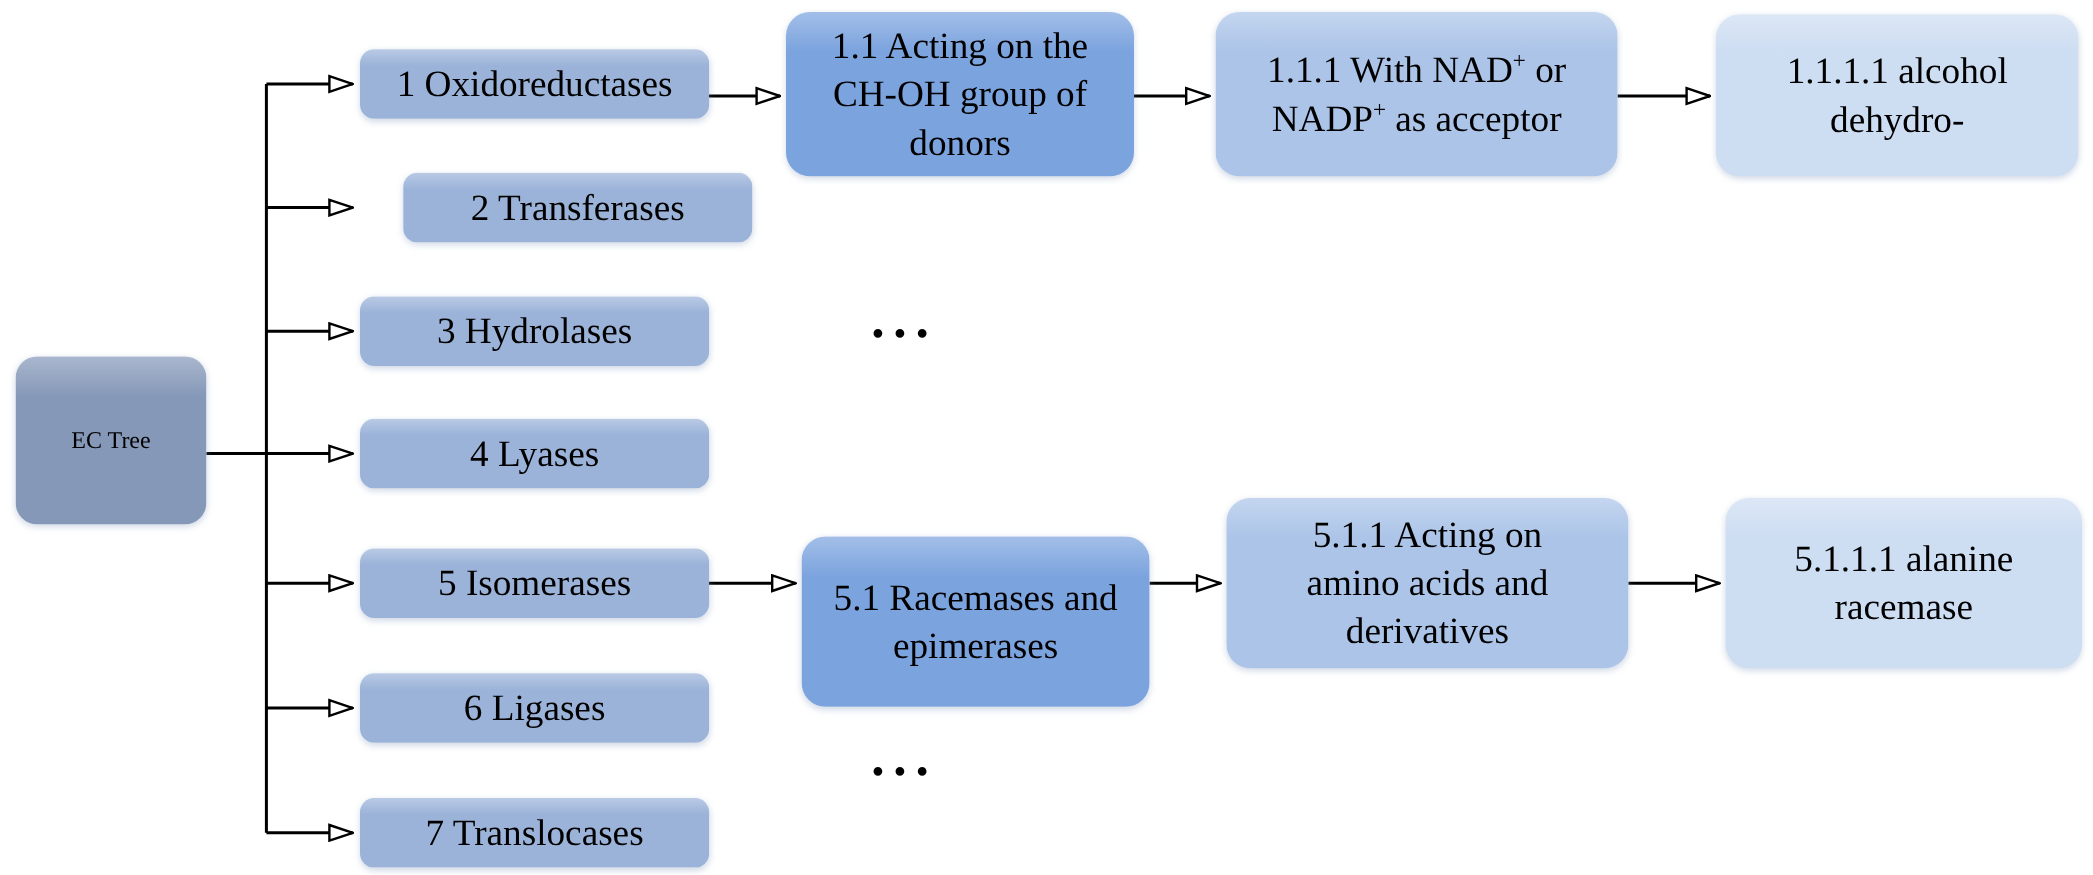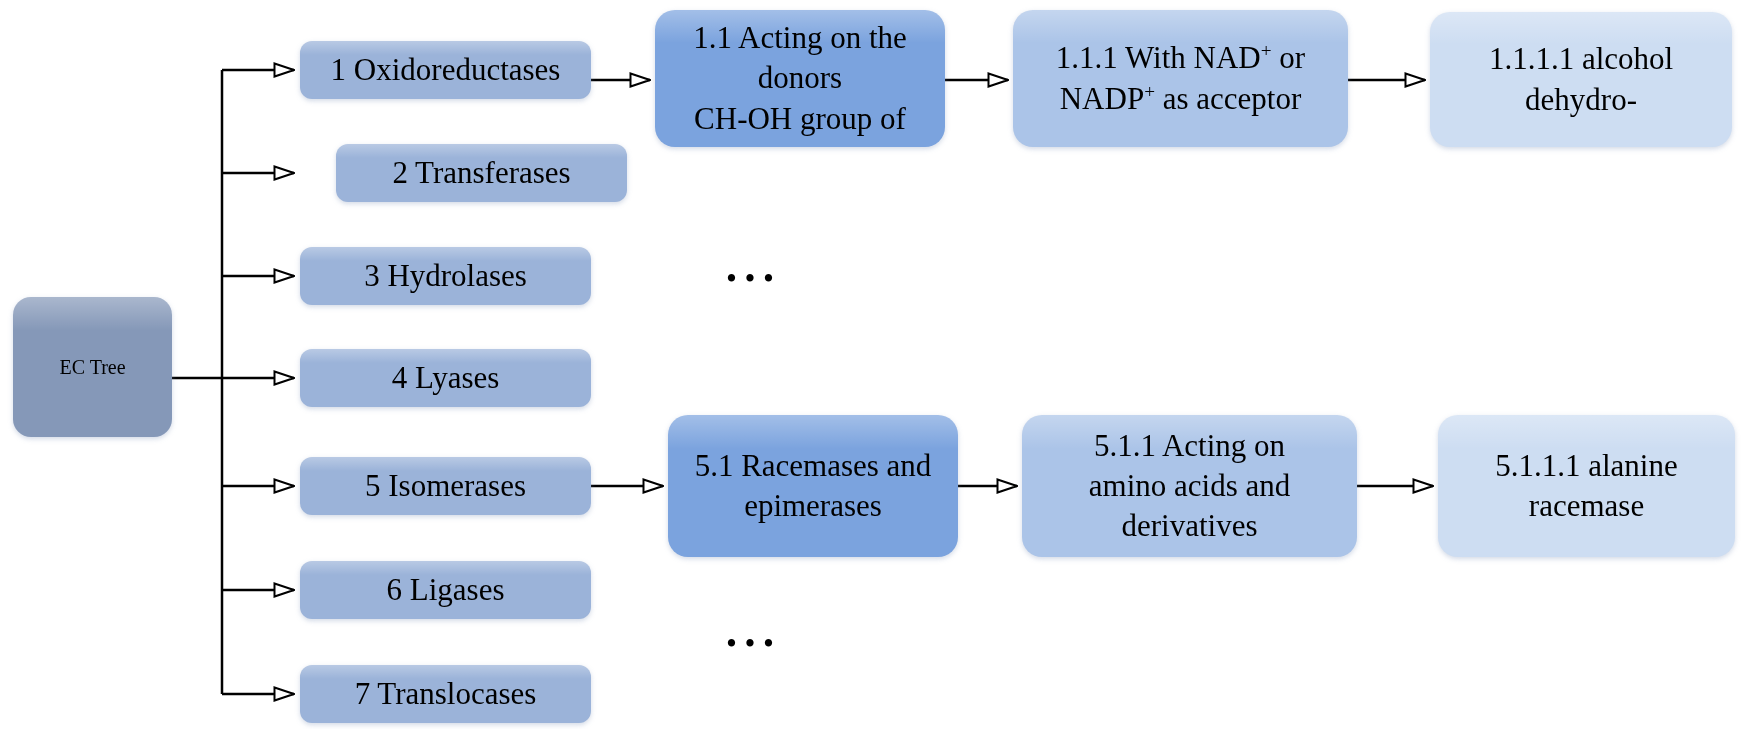--- a/index.html
+++ b/index.html
@@ -97,38 +97,38 @@
   <div class="node lvl1 r6" style="background-color: rgb(155, 179, 217);">
     <span class="txt">6 Ligases</span>
   </div>
   <div class="node lvl1 r7" style="background-color: rgb(155, 179, 217);">
     <span class="txt">7 Translocases</span>
   </div>
 
   <div class="node big b11" style="background-color: rgb(123, 163, 222);">
     <div>
       <span class="txt">1.1 Acting on the</span>
+      <span class="txt">CH-OH group of</span>
       <span class="txt">donors</span>
-      <span class="txt">CH-OH group of</span>
     </div>
   </div>
   <div class="node big b111" style="background-color: rgb(171, 196, 232);">
     <div>
       <span class="txt"><span>1.1.1 With NAD</span><sup>+</sup><span> or</span></span>
       <span class="txt"><span>NADP</span><sup>+</sup><span> as acceptor</span></span>
     </div>
   </div>
   <div class="node big b1111" style="background-color: rgb(205, 221, 242);">
     <div>
       <span class="txt">1.1.1.1 alcohol</span>
       <span class="txt">dehydro-</span>
     </div>
   </div>
 
-  <div class="node big b51" style="background-color: rgb(123, 163, 222);">
+  <div class="node big b51" style="background-color: rgb(123, 163, 222); margin-top: 32px;">
     <div>
       <span class="txt">5.1 Racemases and</span>
       <span class="txt">epimerases</span>
     </div>
   </div>
   <div class="node big b511" style="background-color: rgb(171, 196, 232);">
     <div>
       <span class="txt">5.1.1 Acting on</span>
       <span class="txt">amino acids and</span>
       <span class="txt">derivatives</span>

